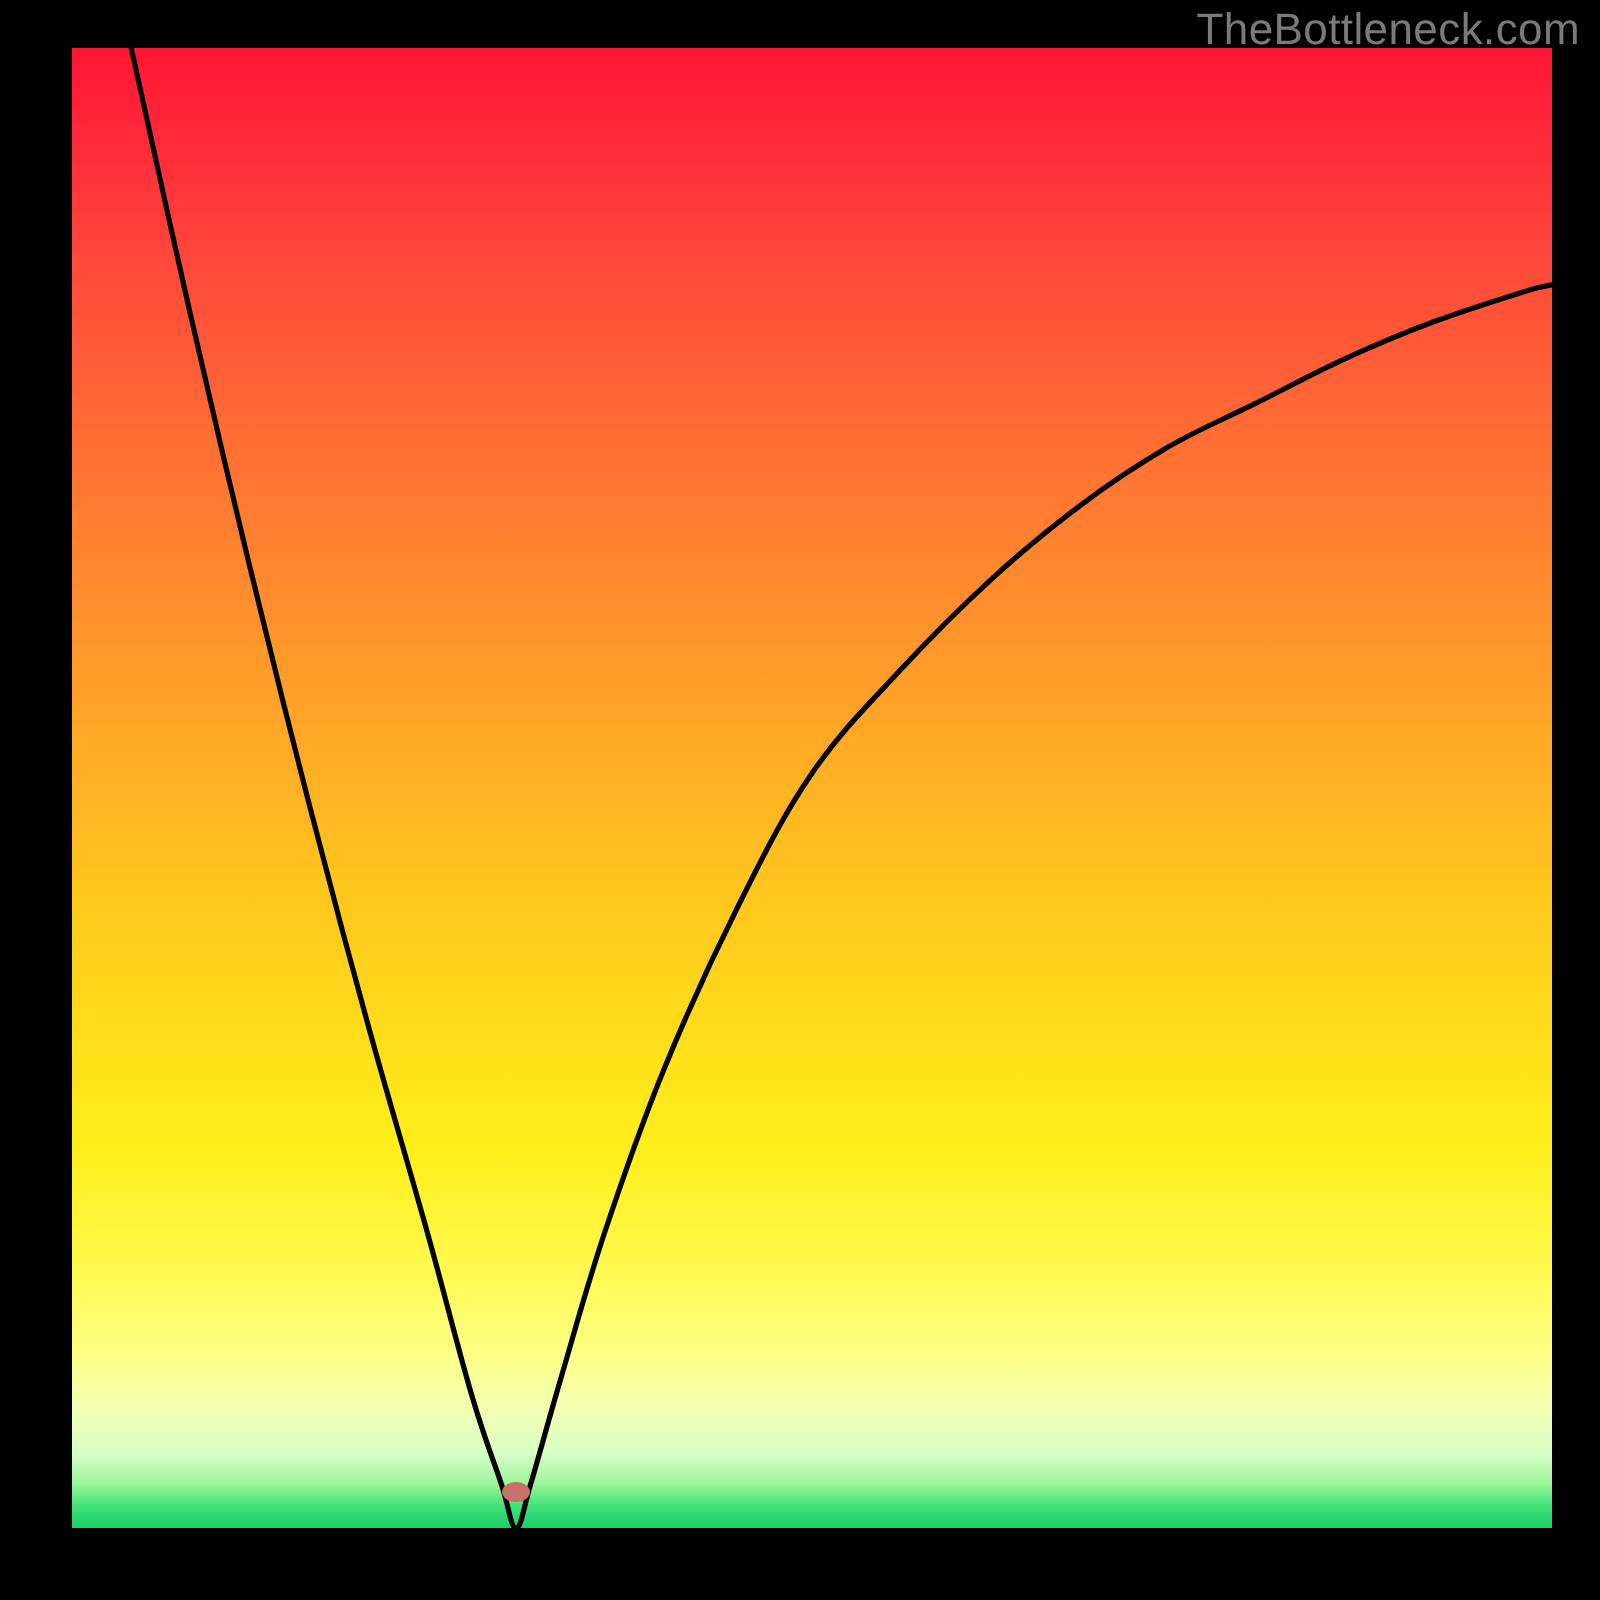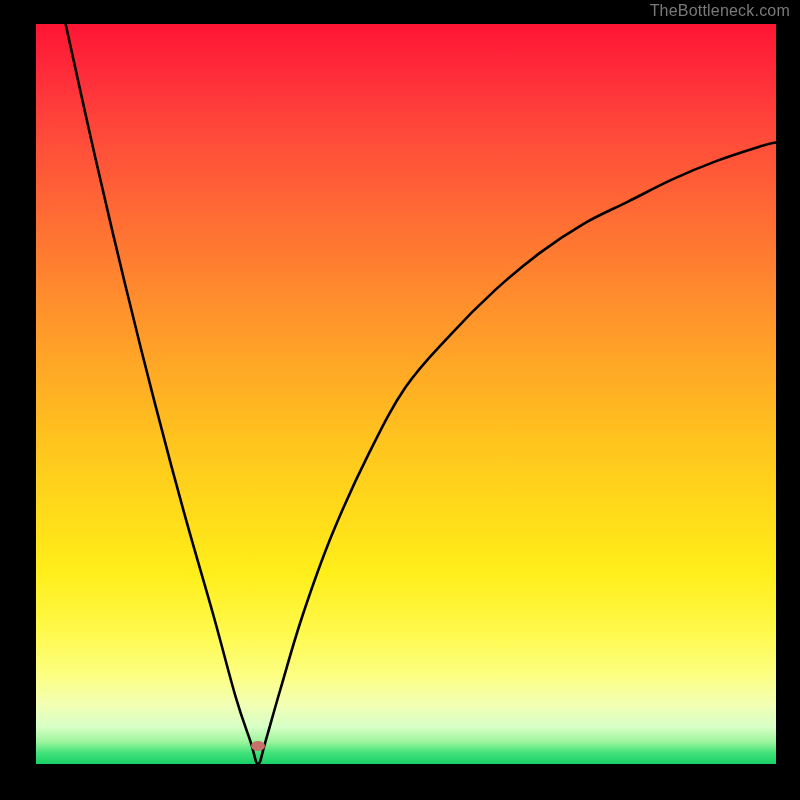--- a/index.html
+++ b/index.html
@@ -41,21 +41,21 @@
       #d6ffc6 95%,
       #9cf59c 97%,
       #42e27a 98.5%,
       #18d066 100%
     );
   }
   .watermark {
     position: absolute;
     top: 2px;
     right: 10px;
-    font-size: 16px;
+    font-size: 22px;
     font-weight: 500;
     color: #7a7a7a;
     letter-spacing: 0.2px;
     user-select: none;
   }
   svg.curve {
     position: absolute;
     left: 0;
     top: 0;
     width: 740px;

